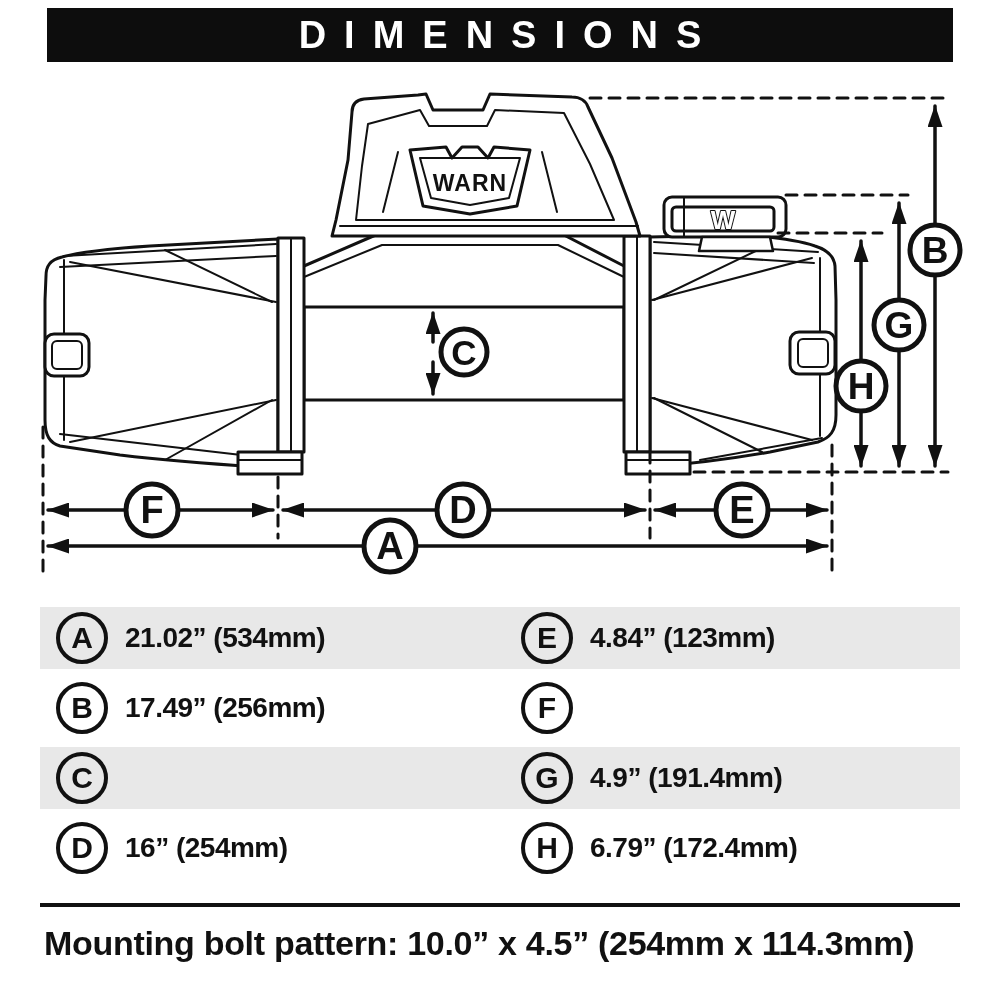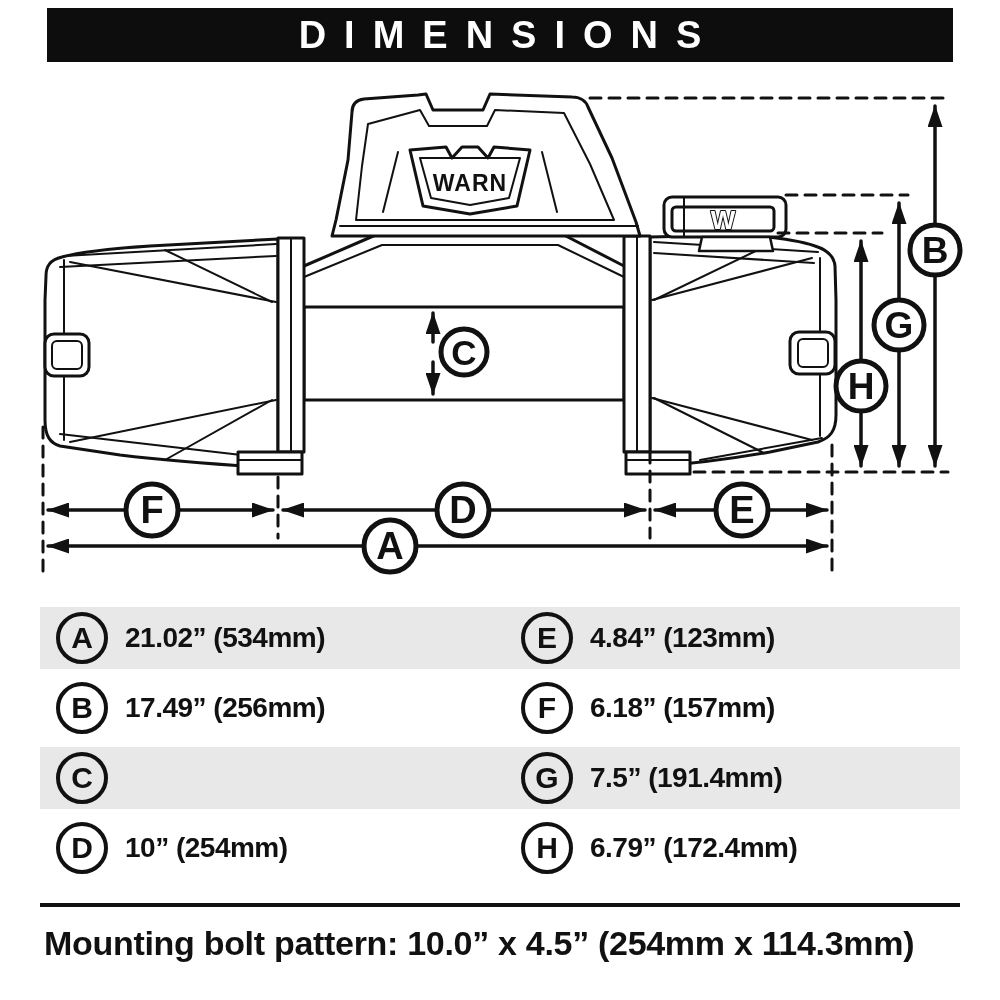--- a/index.html
+++ b/index.html
@@ -204,38 +204,37 @@
       </div>
     </div>
 
     <div class="dim-row">
       <div class="dim-cell left">
         <span class="letter-badge">B</span>
         <span class="dim-value">17.49” (256mm)</span>
       </div>
       <div class="dim-cell right">
         <span class="letter-badge">F</span>
-        <span class="dim-value">6.18” (157mm)</span>
       </div>
     </div>
 
     <div class="dim-row shaded">
       <div class="dim-cell left">
         <span class="letter-badge">C</span>
       </div>
       <div class="dim-cell right">
         <span class="letter-badge">G</span>
-        <span class="dim-value">7.5” (191.4mm)</span>
+        <span class="dim-value">4.9” (191.4mm)</span>
       </div>
     </div>
 
     <div class="dim-row">
       <div class="dim-cell left">
         <span class="letter-badge">D</span>
-        <span class="dim-value">10” (254mm)</span>
+        <span class="dim-value">16” (254mm)</span>
       </div>
       <div class="dim-cell right">
         <span class="letter-badge">H</span>
         <span class="dim-value">6.79” (172.4mm)</span>
       </div>
     </div>
   </div>
 
   <div class="footer-divider"></div>
   <div class="mounting-note">Mounting bolt pattern: 10.0” x 4.5” (254mm x 114.3mm)</div>

